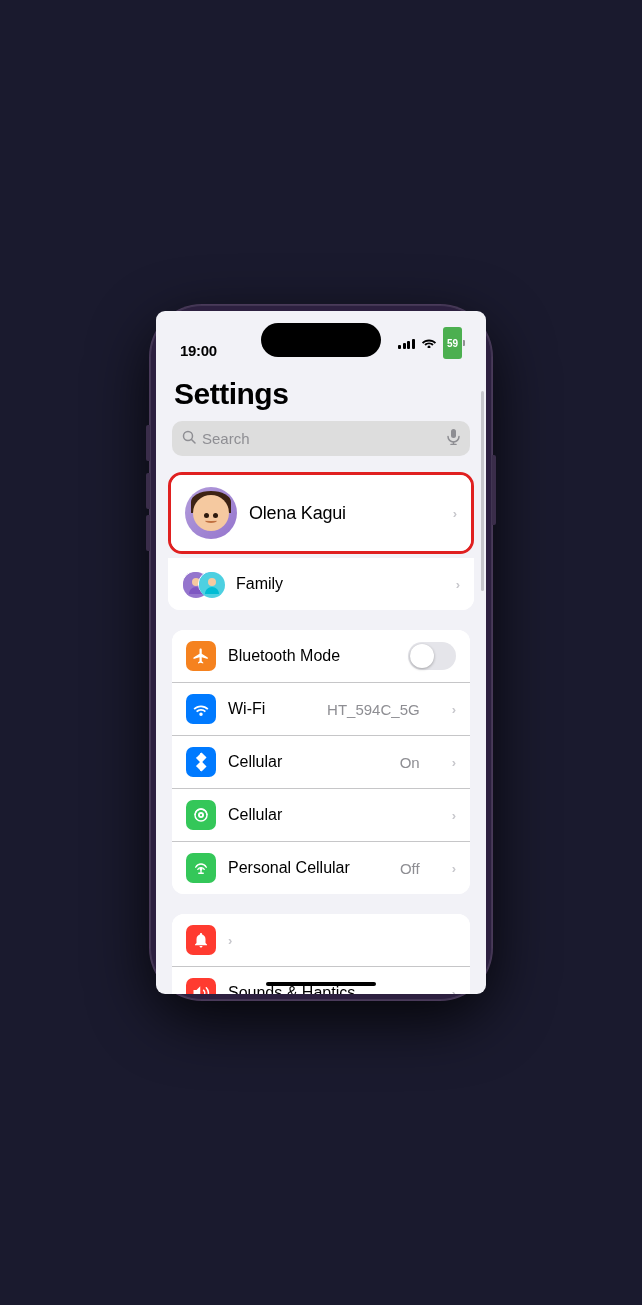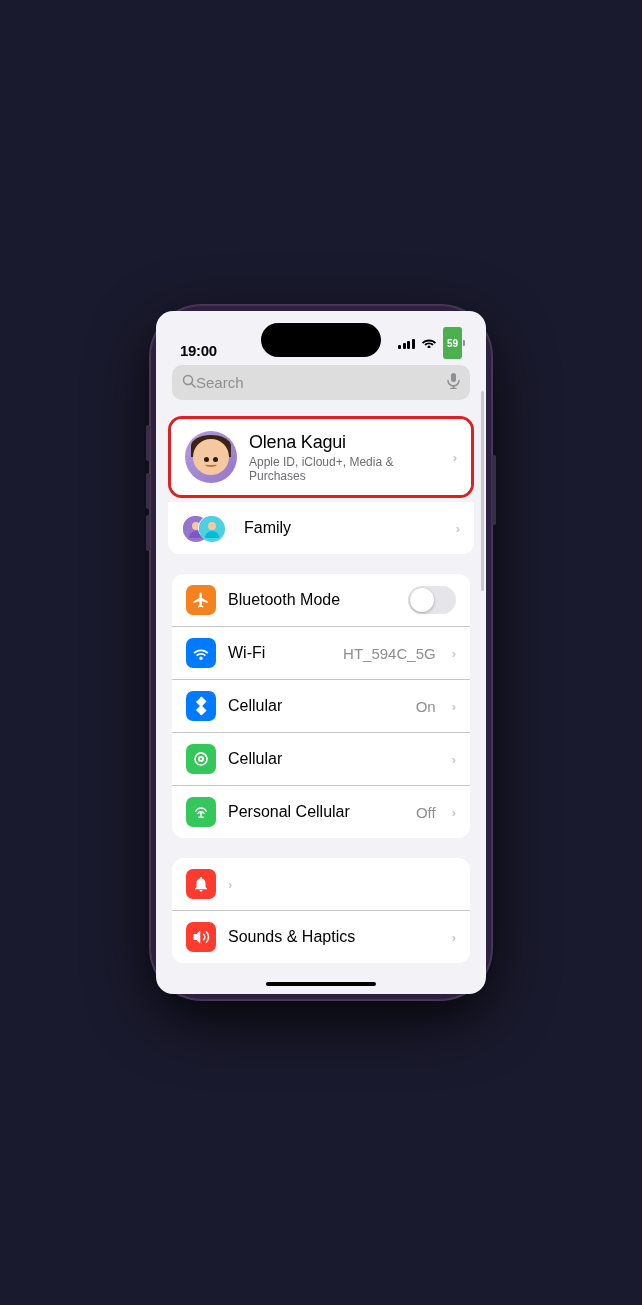--- a/index.html
+++ b/index.html
@@ -20,21 +20,21 @@
       border-radius: 52px;
       padding: 6px;
       box-shadow: 0 0 0 1px #4a3a5a, 0 20px 60px rgba(0,0,0,0.8), inset 0 0 0 1px rgba(255,255,255,0.1);
       position: relative;
     }
 
     .phone-inner {
       width: 100%;
       height: 100%;
       background: #f2f2f7;
-      border-radius: 17px;
+      border-radius: 9px;
       overflow: hidden;
       position: relative;
       padding-left: 48px;
     }
 
     
     .phone-outer::before {
       content: '';
       position: absolute;
       left: -4px;
@@ -177,21 +177,21 @@
     }
 
     
     .search-bar {
       margin: 0 16px 16px;
       background: #ddd;
       border-radius: 10px;
       display: flex;
       align-items: center;
       padding: 8px 10px;
-      gap: 0;
+      gap: 6px;
     }
 
     .search-icon-wrap {
       color: #8e8e93;
       font-size: 13px;
     }
 
     .search-text {
       flex: 1;
       font-size: 15px;
@@ -239,21 +239,21 @@
 
     .settings-label {
       flex: 1;
       font-size: 16px;
       color: #000;
     }
 
     .settings-value {
       font-size: 15px;
       color: #8e8e93;
-      margin-right: 4px;
+      margin-right: 20px;
     }
 
     .chevron {
       color: #c7c7cc;
       font-size: 13px;
       font-weight: 600;
     }
 
     
     .toggle {
@@ -370,21 +370,21 @@
       color: #6d6d72;
       margin-top: 2px;
     }
 
     
     .family-item {
       background: #fff;
       display: flex;
       align-items: center;
       padding: 10px 14px;
-      gap: 20px;
+      gap: 12px;
     }
 
     .family-avatars {
       width: 42px;
       height: 32px;
       position: relative;
       flex-shrink: 0;
     }
 
     .family-avatar-1 {
@@ -455,20 +455,21 @@
         <div class="battery-icon">
           <span>59</span>
         </div>
       </div>
     </div>
 
     <div class="scroll-indicator"></div>
 
     <div class="screen-content">
 
+      <h1 class="page-title">Settings</h1>
 
       <div class="search-bar">
         <span class="search-icon-wrap">
           <svg width="14" height="14" viewBox="0 0 14 14" fill="none">
             <circle cx="6" cy="6" r="4.5" stroke="#8e8e93" stroke-width="1.5"></circle>
             <line x1="9.5" y1="9.5" x2="13" y2="13" stroke="#8e8e93" stroke-width="1.5" stroke-linecap="round"></line>
           </svg>
         </span>
         <span class="search-text">Search</span>
         <span class="mic-icon">
@@ -489,21 +490,20 @@
               <div class="memoji-hair"></div>
               <div class="memoji-face">
                 <div class="memoji-eye-left"></div>
                 <div class="memoji-eye-right"></div>
                 <div class="memoji-mouth"></div>
               </div>
             </div>
           </div>
           <div class="profile-info">
             <div class="profile-name">Olena Kagui</div>
-            <div class="profile-subtitle">Apple ID, iCloud+, Media &amp; Purchases</div>
           </div>
           <span class="chevron">›</span>
         </div>
       </div>
 
       <div class="settings-group" style="margin-top:0; border-radius:0 0 12px 12px; margin: 0 12px 20px;">
         <div class="family-item settings-item">
           <div class="family-avatars">
             <div class="family-avatar-1">
               <svg width="26" height="26" viewBox="0 0 26 26">

